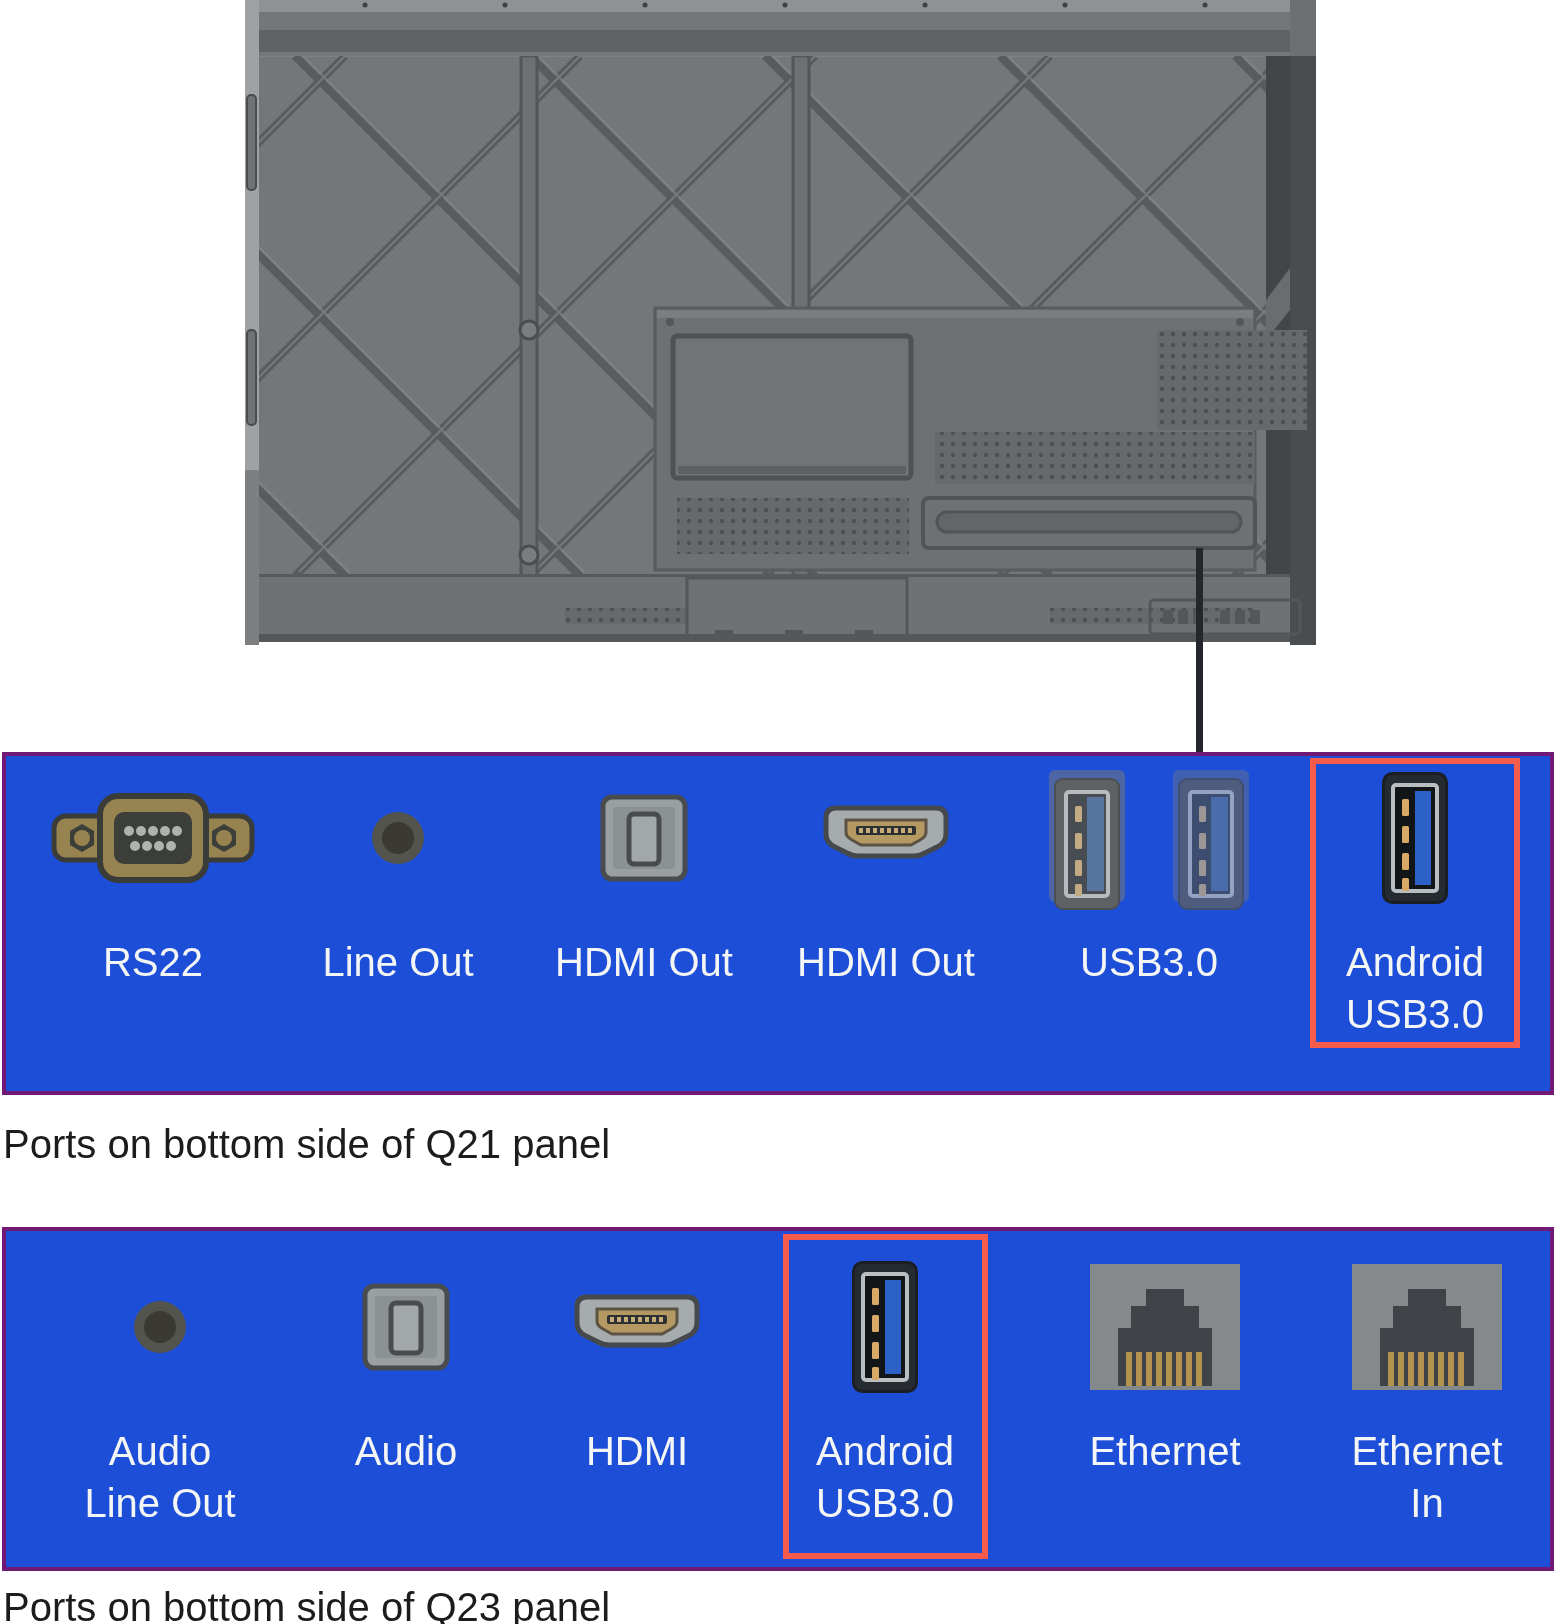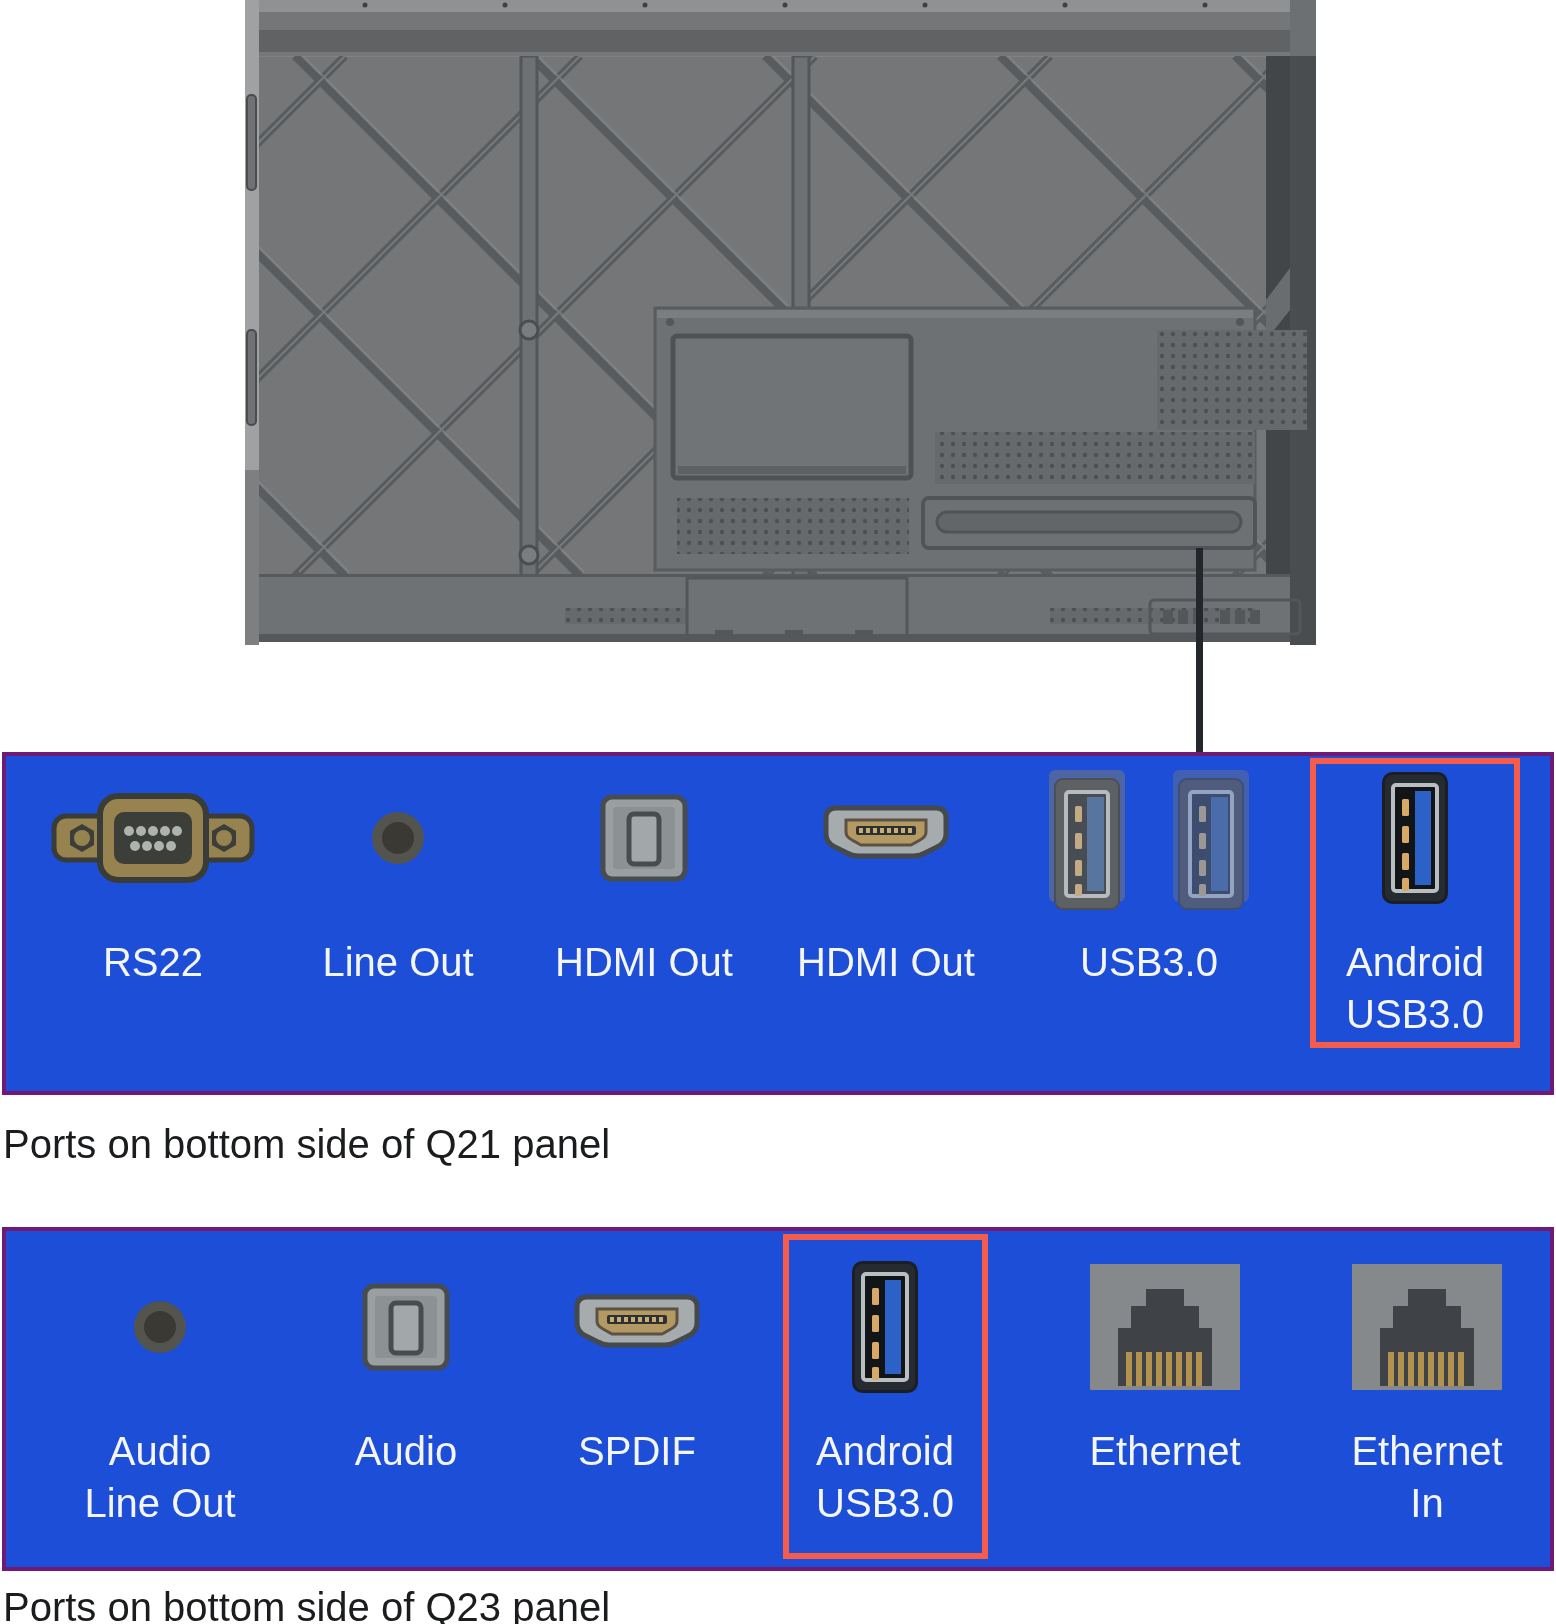--- a/index.html
+++ b/index.html
@@ -353,21 +353,21 @@
               <rect x="53" y="26" width="4" height="5"></rect>
           <rect x="60" y="26" width="4" height="5"></rect>
               <rect x="67" y="26" width="4" height="5"></rect>
               <rect x="74" y="26" width="4" height="5"></rect>
           <rect x="81" y="26" width="4" height="5"></rect>
               <rect x="88" y="26" width="4" height="5"></rect>
         </g>
       </svg></span>
       </div>
     <div class="labels">
-        <div>SPDIF</div>
+        <div>HDMI</div>
         <div></div>
       </div>
   </div>
 
   <div class="port" style="left:749px">
     <div class="icon-wrap">
         <span>
       <svg width="66" height="132" viewBox="0 0 66 132">
         <rect x="1.5" y="1.5" width="63" height="129" rx="9" fill="#262b31" stroke="#1b1f24" stroke-width="3"></rect>
         <rect x="11" y="13" width="44" height="106" rx="3" fill="#121518" stroke="#b9bec1" stroke-width="4"></rect>

